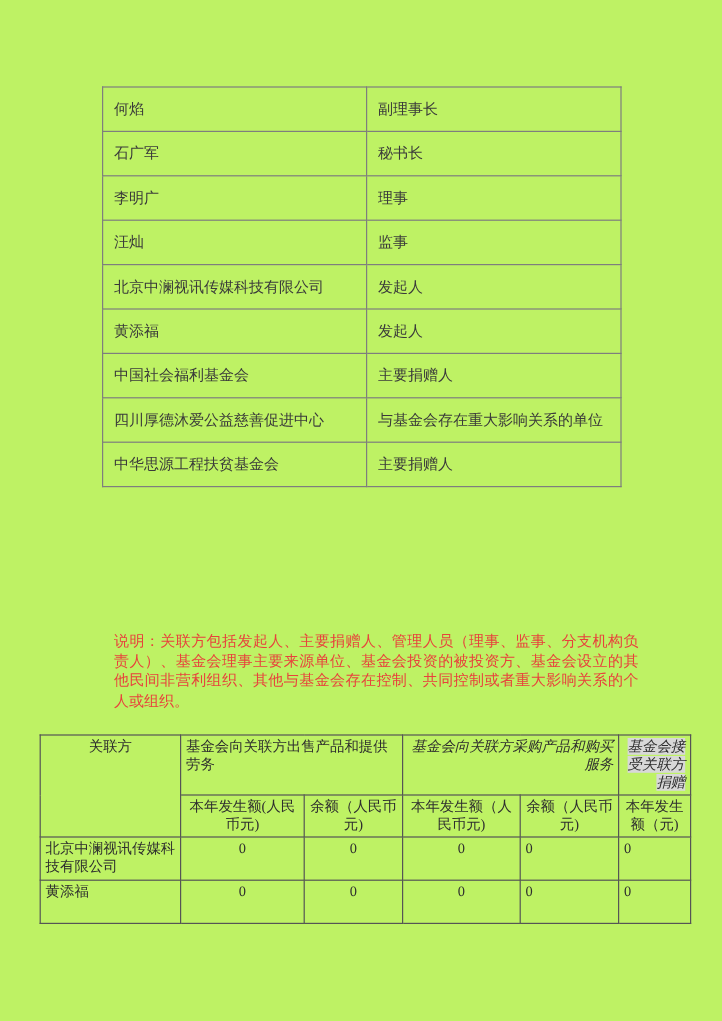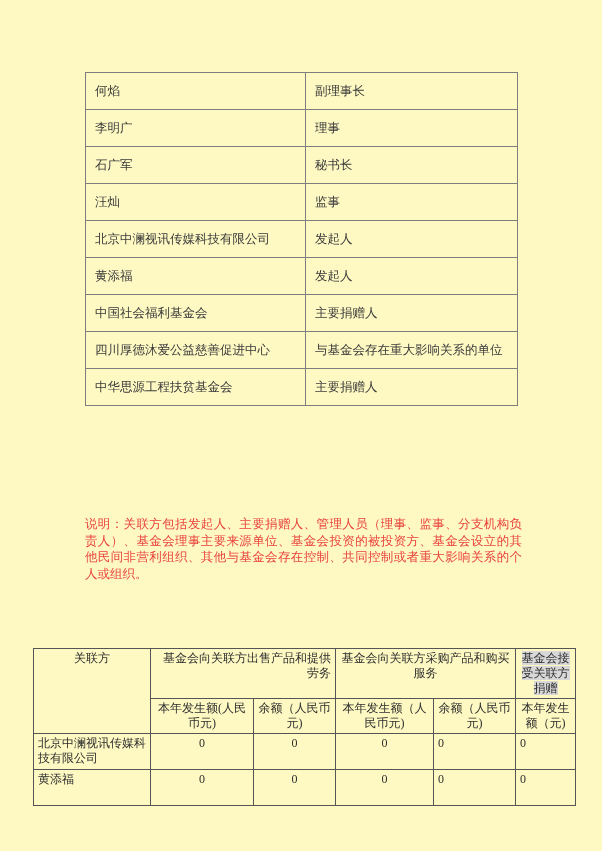--- a/index.html
+++ b/index.html
@@ -1,53 +1,53 @@
 <!DOCTYPE html>
 <html><head>
 <meta charset="utf-8">
 <style>
   html,body{margin:0;padding:0;background:#ffffff;}
   .page{
-    position:relative;width:602px;height:851px;background:#fef9c3;
+    position:relative;width:602px;height:851px;background:#bef264;
     font-family:"Liberation Serif","DejaVu Serif",serif;color:#333;overflow:hidden;
   }
   table{border-collapse:collapse;table-layout:fixed;}
 
   
   .roles-table{position:absolute;left:85px;top:72px;width:432px;}
   .roles-table td{
     border:1px solid #7e7e7e;height:36px;padding:0 4px 0 9px;
     font-size:12.5px;vertical-align:middle;overflow:hidden;color:#3a3a3a;
   }
 
   
   .note{
-    position:absolute;left:85px;top:516px;width:437px;margin:0;
+    position:absolute;left:85px;top:516px;width:437px;margin:10px;
     font-size:12.5px;line-height:16.5px;color:#e8423c;text-align:justify;
   }
 
   
   .heading{
     position:absolute;left:104px;top:593px;margin:0;
     font-size:13.5px;font-weight:bold;color:#000;
   }
 
   
-  .tx-table{position:absolute;left:33px;top:648px;width:542px;font-size:12px;color:#2e2e2e;}
+  .tx-table{position:absolute;left:33px;top:612px;width:542px;font-size:12px;color:#2e2e2e;}
   .tx-table th,.tx-table td{
     border:1px solid #555555;padding:2px 4px;font-weight:normal;
     vertical-align:top;line-height:15px;overflow:hidden;
   }
   .tx-table .row-group{height:44px;}
   .tx-table .row-sub{height:30px;}
   .tx-table .row-data-1{height:36px;}
   .tx-table .row-data-2{height:36px;}
   .th-party{text-align:center;vertical-align:top;padding-top:12px;}
-  .th-group-center{text-align:right;}
-  .th-group-left{text-align:center;}
+  .th-group-center{text-align:left;}
+  .th-group-left{text-align:right;font-style:italic;}
   .th-sub{text-align:center;margin-top:31px;}
   .td-party{text-align:left;}
   .td-val-center{text-align:center;}
   .td-val-left{text-align:left;}
   .hl{background:#d8d8d8;}
 </style>
 </head>
 <body>
 
 <div class="page">
@@ -56,26 +56,26 @@
     <colgroup>
         <col style="width:220px">
         <col style="width:212px">
       </colgroup>
     <tbody>
       <tr>
         <td>何焰</td>
         <td>副理事长</td>
       </tr>
       <tr>
+        <td>石广军</td>
+        <td>秘书长</td>
+      </tr>
+      <tr>
         <td>李明广</td>
         <td>理事</td>
-      </tr>
-      <tr>
-        <td>石广军</td>
-        <td>秘书长</td>
       </tr>
       <tr>
         <td>汪灿</td>
         <td>监事</td>
       </tr>
       <tr>
         <td>北京中澜视讯传媒科技有限公司</td>
         <td>发起人</td>
       </tr>
       <tr>

